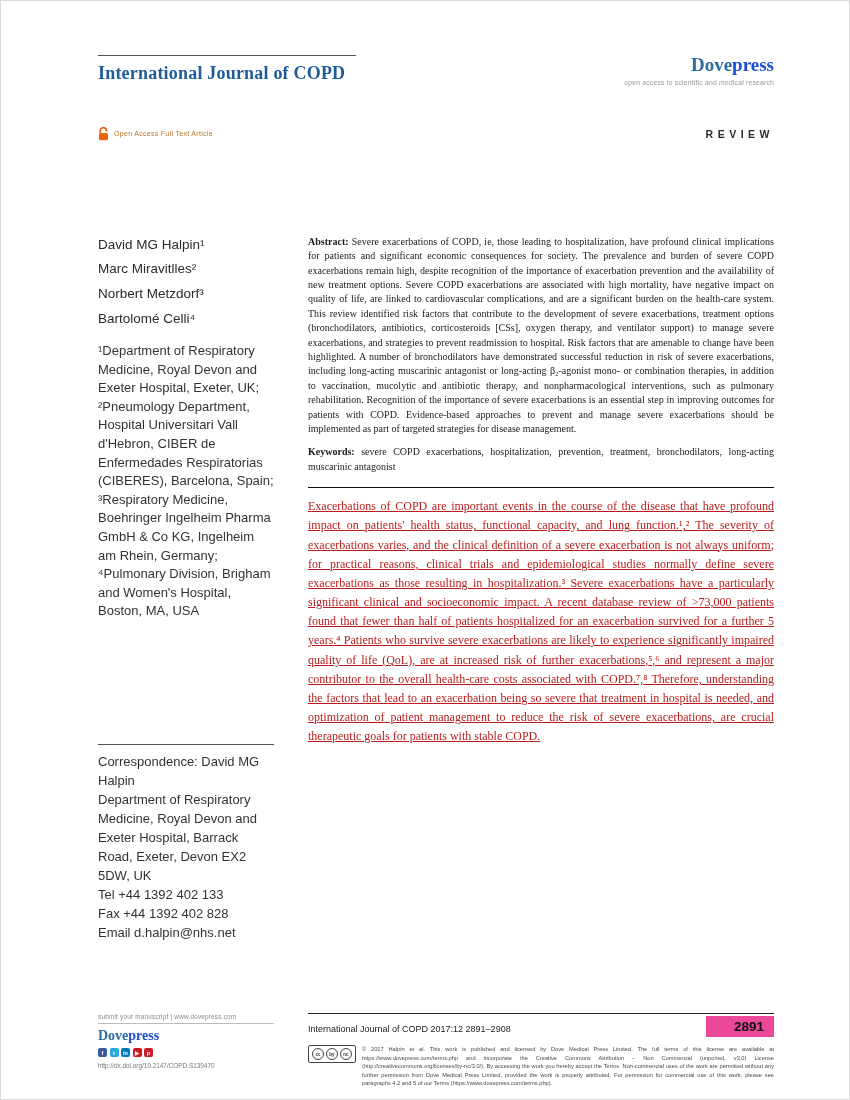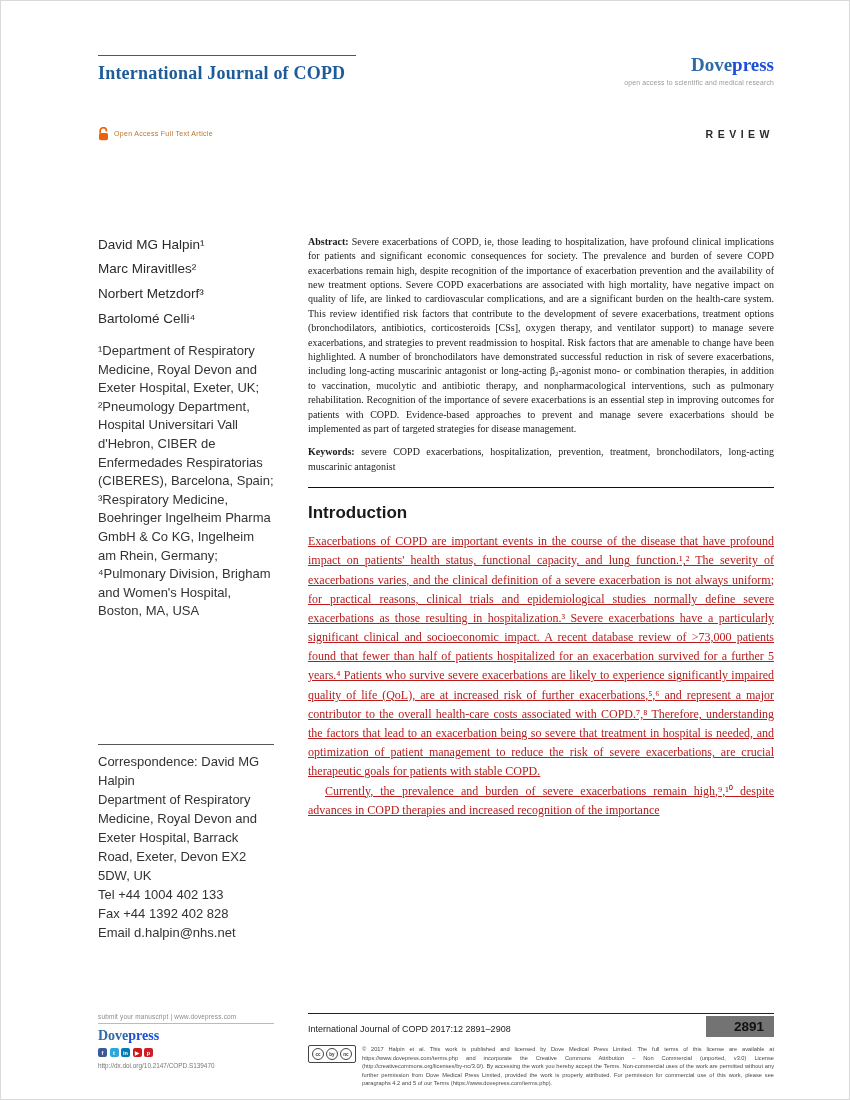--- a/index.html
+++ b/index.html
@@ -41,21 +41,21 @@
   .footer-left{flex:0 0 176px;width:176px;}
   .submit-line{font-size:6.4px;color:#8a8a8a;padding-bottom:3px;border-bottom:0.5px solid #bbb;letter-spacing:0.2px;}
   .footer-logo{font-family:"Liberation Serif",serif;font-weight:bold;font-size:14px;margin-top:4px;}
   .social{display:flex;gap:2.5px;margin-top:4px;}
   .social span{width:9px;height:9px;border-radius:2px;color:#fff;font-size:5.5px;font-weight:bold;display:flex;align-items:center;justify-content:center;}
   .fb{background:#3b5998;} .tw{background:#29a8e0;} .li{background:#007bb6;} .yt{background:#cc181e;} .pi{background:#cb2027;}
   .doi{font-size:6.4px;color:#777;margin-top:5px;}
   .footer-right{flex:1;border-top:1.5px solid #222;}
   .cite-row{display:flex;justify-content:space-between;align-items:center;}
   .citation{font-size:9px;color:#222;padding-top:6px;}
-  .page-num{background:#737373;font-weight:bold;font-size:13.5px;color:#111;padding:3px 10px 3px 28px;margin-top:2px;}
+  .page-num{background:#ec4899;font-weight:bold;font-size:13.5px;color:#111;padding:3px 10px 3px 28px;margin-top:2px;}
   .license-row{display:flex;gap:6px;margin-top:8px;align-items:flex-start;}
   .cc-box{flex:0 0 auto;display:flex;gap:2px;align-items:center;border:1px solid #444;border-radius:2px;padding:2px 3px;background:#fff;}
   .cc-box span{width:10px;height:10px;border:1px solid #444;border-radius:50%;font-size:4.5px;display:flex;align-items:center;justify-content:center;color:#333;font-weight:bold;}
   .copyright{flex:1;font-size:5.7px;line-height:1.5;text-align:justify;color:#484848;}
 </style>
 </head>
 <body>
 
 <div class="page">
 
@@ -87,33 +87,31 @@
           <div>David MG Halpin¹</div>
           <div>Marc Miravitlles²</div>
           <div>Norbert Metzdorf³</div>
           <div>Bartolomé Celli⁴</div>
         </div>
         <div class="affiliations">¹Department of Respiratory Medicine, Royal Devon and Exeter Hospital, Exeter, UK; ²Pneumology Department, Hospital Universitari Vall d'Hebron, CIBER de Enfermedades Respiratorias (CIBERES), Barcelona, Spain; ³Respiratory Medicine, Boehringer Ingelheim Pharma GmbH &amp; Co KG, Ingelheim am Rhein, Germany; ⁴Pulmonary Division, Brigham and Women's Hospital, Boston, MA, USA</div>
       </div>
       <div class="correspondence">
         <div>Correspondence: David MG Halpin</div>
         <div>Department of Respiratory Medicine, Royal Devon and Exeter Hospital, Barrack Road, Exeter, Devon EX2 5DW, UK</div>
-        <div>Tel +44 1004 402 133</div>
+        <div>Tel +44 1392 402 133</div>
         <div>Fax +44 1392 402 828</div>
         <div>Email d.halpin@nhs.net</div>
       </div>
     </div>
 
     <div class="right-col">
       <p class="abstract"><span class="lbl">Abstract:</span> <span>Severe exacerbations of COPD, ie, those leading to hospitalization, have profound clinical implications for patients and significant economic consequences for society. The prevalence and burden of severe COPD exacerbations remain high, despite recognition of the importance of exacerbation prevention and the availability of new treatment options. Severe COPD exacerbations are associated with high mortality, have negative impact on quality of life, are linked to cardiovascular complications, and are a significant burden on the health-care system. This review identified risk factors that contribute to the development of severe exacerbations, treatment options (bronchodilators, antibiotics, corticosteroids [CSs], oxygen therapy, and ventilator support) to manage severe exacerbations, and strategies to prevent readmission to hospital. Risk factors that are amenable to change have been highlighted. A number of bronchodilators have demonstrated successful reduction in risk of severe exacerbations, including long-acting muscarinic antagonist or long-acting β₂-agonist mono- or combination therapies, in addition to vaccination, mucolytic and antibiotic therapy, and nonpharmacological interventions, such as pulmonary rehabilitation. Recognition of the importance of severe exacerbations is an essential step in improving outcomes for patients with COPD. Evidence-based approaches to prevent and manage severe exacerbations should be implemented as part of targeted strategies for disease management.</span></p>
       <p class="abstract keywords"><span class="lbl">Keywords:</span> <span>severe COPD exacerbations, hospitalization, prevention, treatment, bronchodilators, long-acting muscarinic antagonist</span></p>
       <hr class="divider">
-      <h2 class="section-heading">Introduction</h2>
       <p class="body-p">Exacerbations of COPD are important events in the course of the disease that have profound impact on patients' health status, functional capacity, and lung function.¹,² The severity of exacerbations varies, and the clinical definition of a severe exacerbation is not always uniform; for practical reasons, clinical trials and epidemiological studies normally define severe exacerbations as those resulting in hospitalization.³ Severe exacerbations have a particularly significant clinical and socioeconomic impact. A recent database review of &gt;73,000 patients found that fewer than half of patients hospitalized for an exacerbation survived for a further 5 years.⁴ Patients who survive severe exacerbations are likely to experience significantly impaired quality of life (QoL), are at increased risk of further exacerbations,⁵,⁶ and represent a major contributor to the overall health-care costs associated with COPD.⁷,⁸ Therefore, understanding the factors that lead to an exacerbation being so severe that treatment in hospital is needed, and optimization of patient management to reduce the risk of severe exacerbations, are crucial therapeutic goals for patients with stable COPD.</p>
-      <p class="body-p indent">Currently, the prevalence and burden of severe exacerbations remain high,⁹,¹⁰ despite advances in COPD therapies and increased recognition of the importance</p>
     </div>
 
   </div>
 
   <div class="footer">
 
     <div class="footer-left">
       <div class="submit-line">
         <span>submit your manuscript</span>
         <span>|</span>

